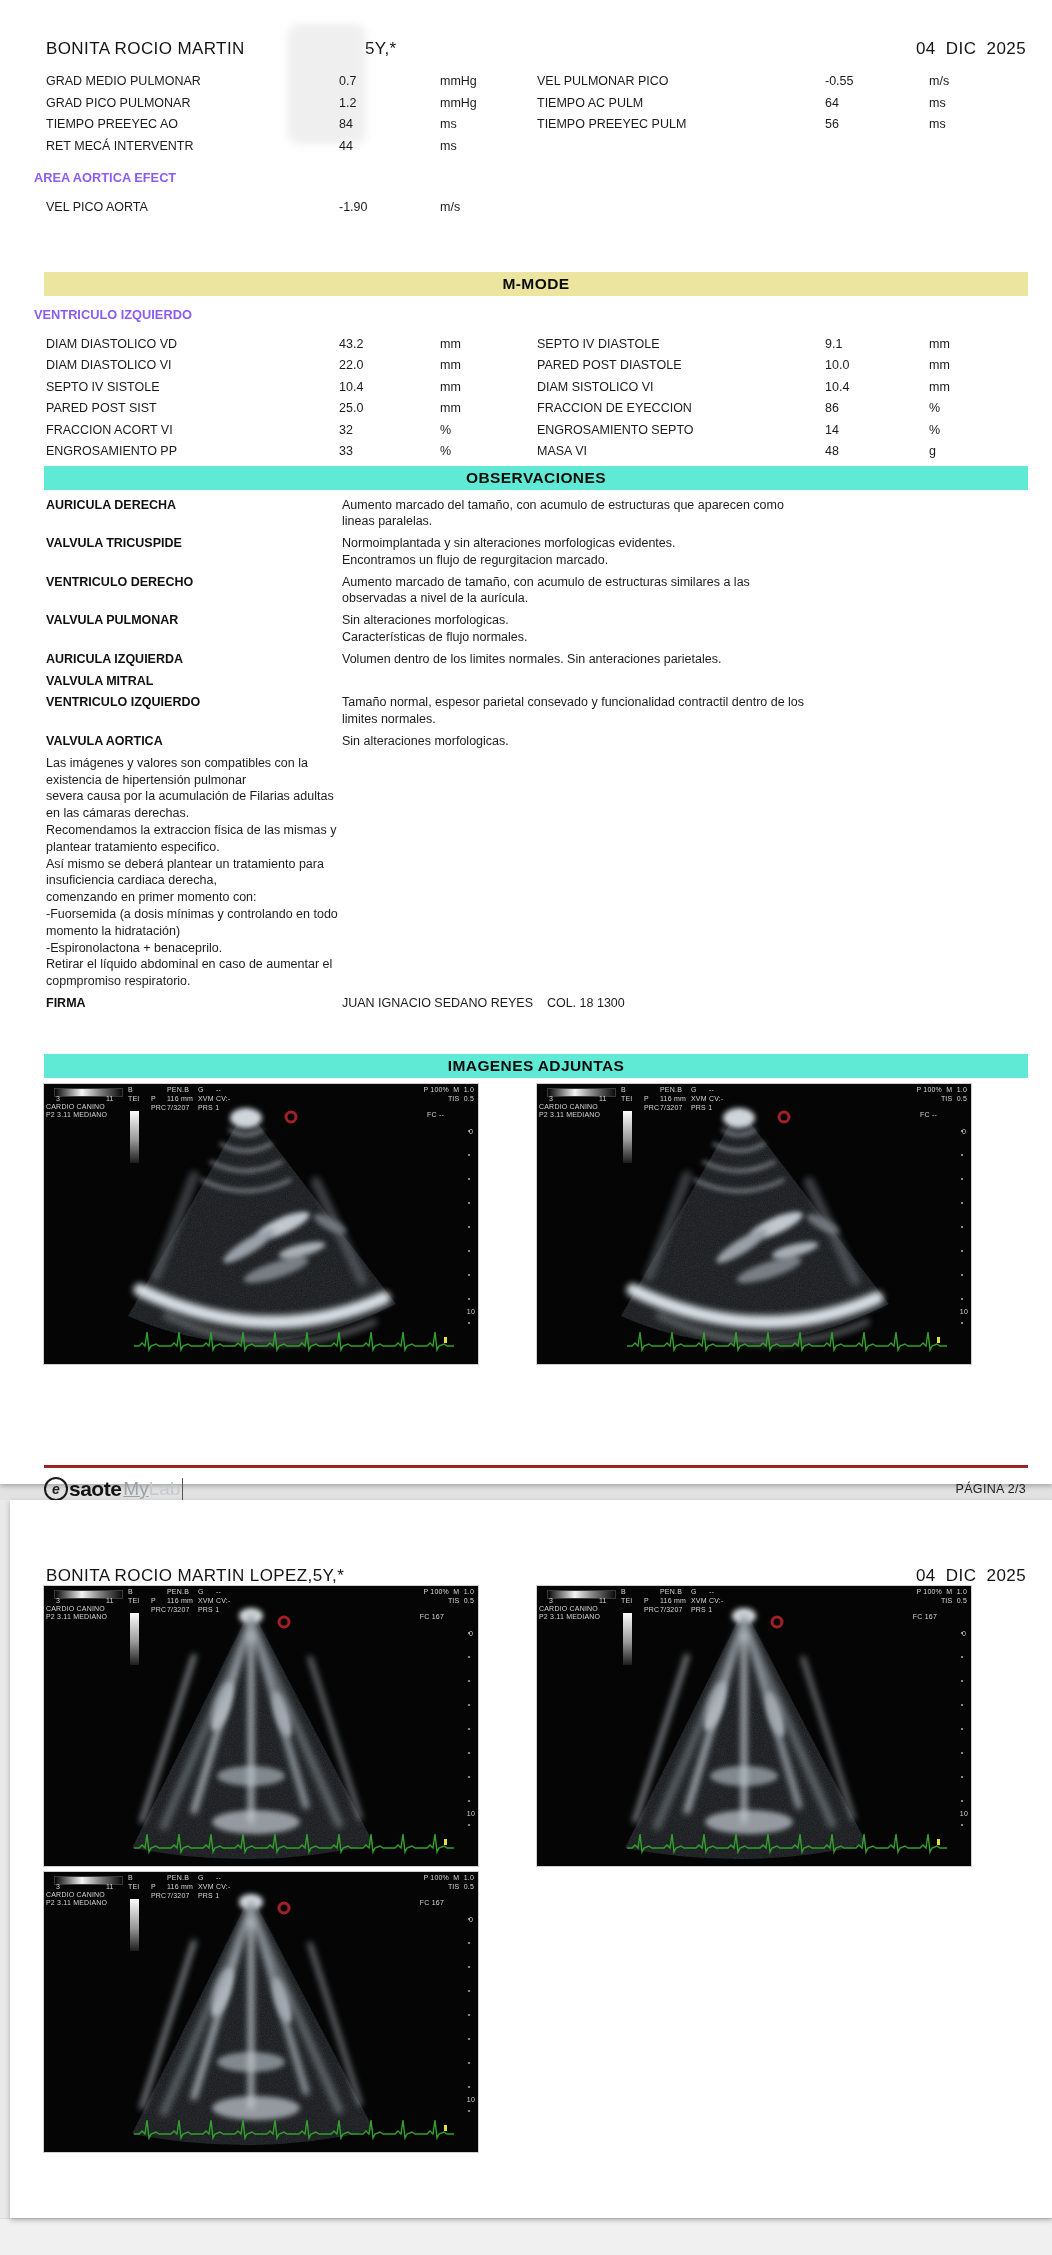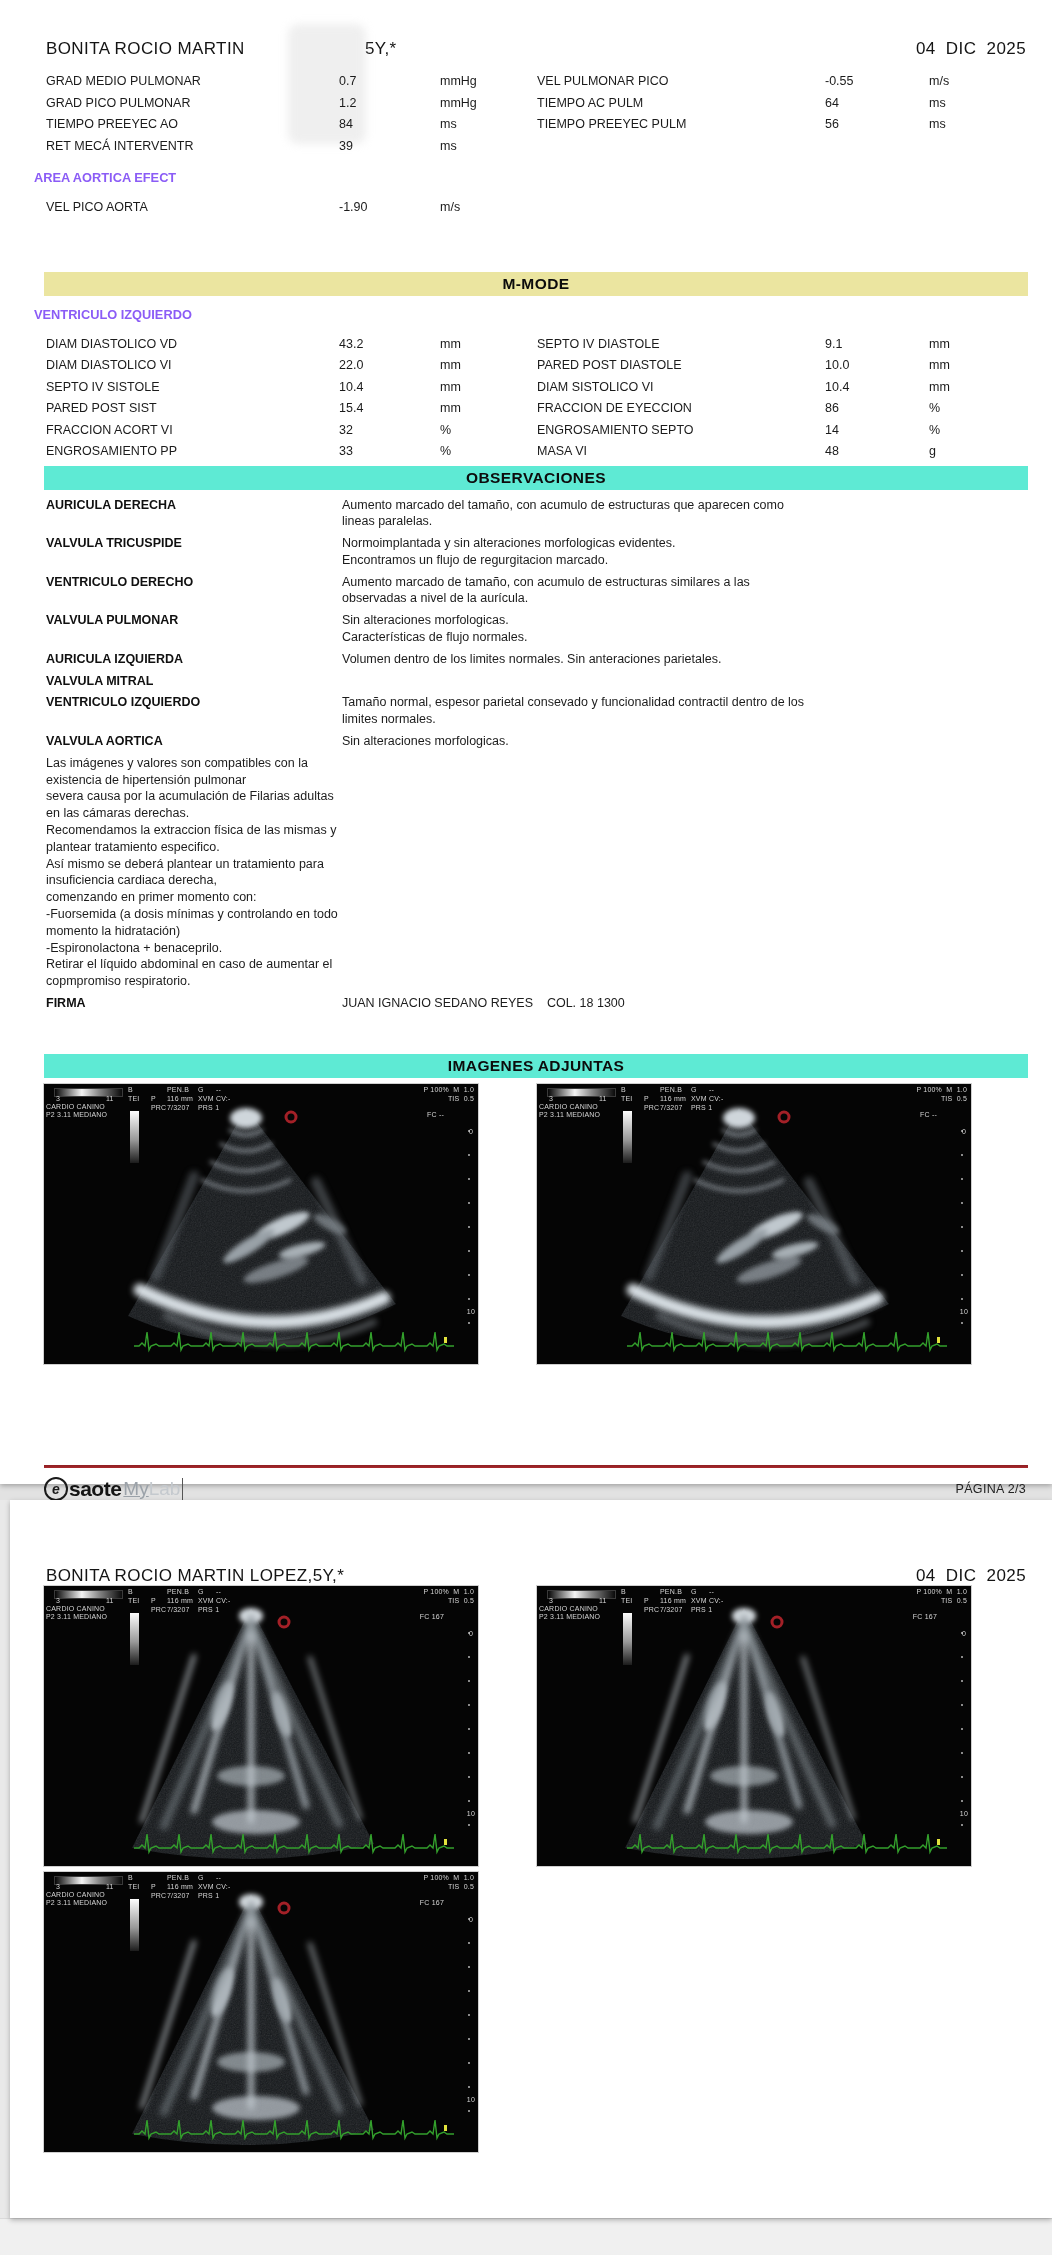--- a/index.html
+++ b/index.html
@@ -88,21 +88,21 @@
         <div class="mrow">
           <span>TIEMPO PREEYEC AO</span>
           <span>84</span>
           <span>ms</span>
           <span>TIEMPO PREEYEC PULM</span>
           <span>56</span>
           <span>ms</span>
         </div>
         <div class="mrow">
           <span>RET MECÁ INTERVENTR</span>
-          <span>39</span>
+          <span>44</span>
           <span>ms</span>
           <span></span>
           <span></span>
           <span></span>
         </div>
       </div>
     <div class="sec-heading">AREA AORTICA EFECT</div>
     <div class="rows" id="aorta-rows" style="margin-top:8px">
         <div class="mrow">
           <span>VEL PICO AORTA</span>
@@ -136,21 +136,21 @@
         <div class="mrow">
           <span>SEPTO IV SISTOLE</span>
           <span>10.4</span>
           <span>mm</span>
           <span>DIAM SISTOLICO VI</span>
           <span>10.4</span>
           <span>mm</span>
         </div>
         <div class="mrow">
           <span>PARED POST SIST</span>
-          <span>15.4</span>
+          <span>25.0</span>
           <span>mm</span>
           <span>FRACCION DE EYECCION</span>
           <span>86</span>
           <span>%</span>
         </div>
         <div class="mrow">
           <span>FRACCION ACORT VI</span>
           <span>32</span>
           <span>%</span>
           <span>ENGROSAMIENTO SEPTO</span>

